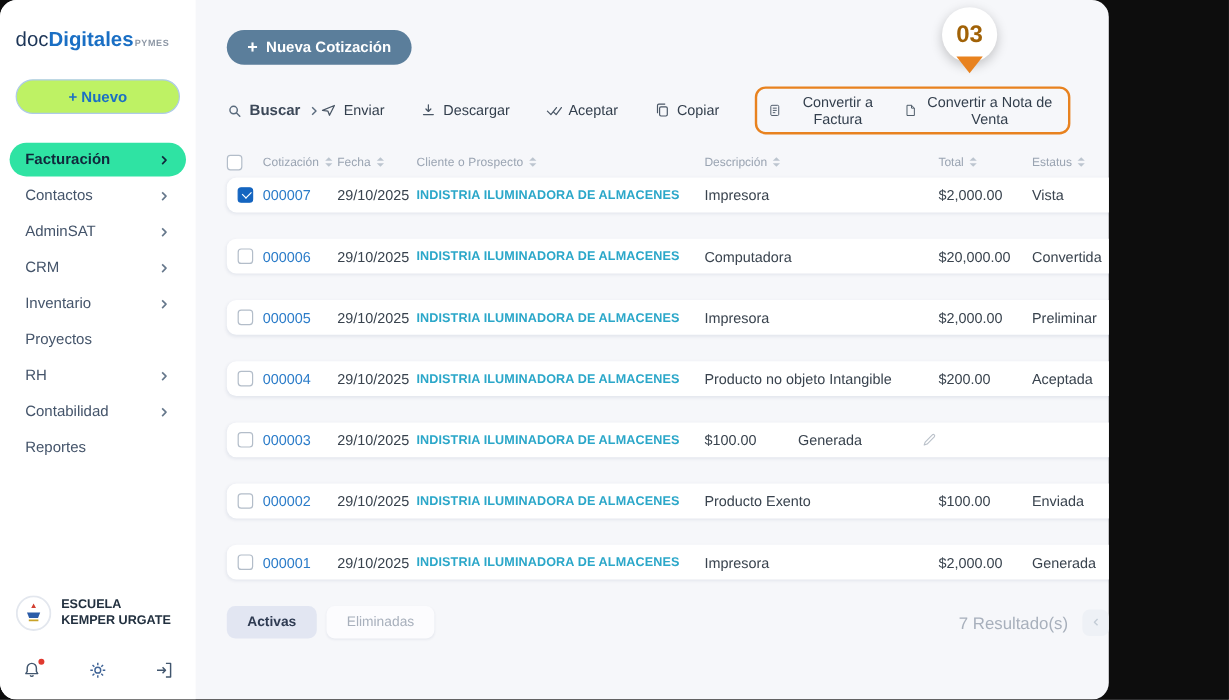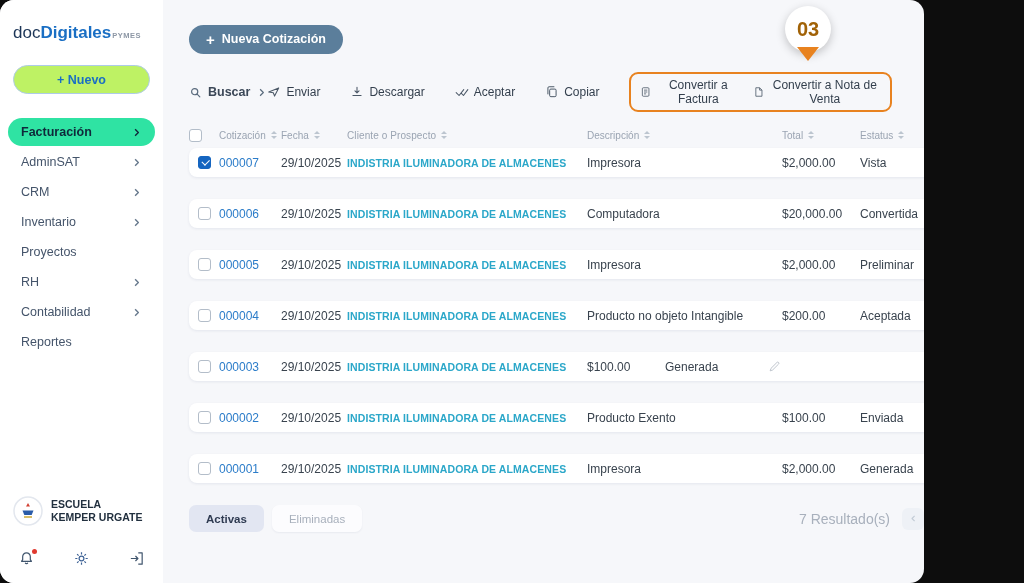--- a/index.html
+++ b/index.html
@@ -108,20 +108,26 @@
     </div>
     <button class="new-btn">+ Nuevo</button>
     <nav class="nav" id="nav">
   <div class="nav-item active">
     <span class="nav-label">Facturación</span>
     <svg class="nav-chevron" viewBox="0 0 24 24" fill="none" stroke-width="3" stroke-linejoin="round">
             <path d="M9 5l7 7-7 7"></path>
           </svg>
   </div>
 
+  <div class="nav-item">
+    <span class="nav-label">Contactos</span>
+    <svg class="nav-chevron" viewBox="0 0 24 24" fill="none" stroke-width="3" stroke-linejoin="round">
+            <path d="M9 5l7 7-7 7"></path>
+          </svg>
+  </div>
 
   <div class="nav-item">
     <span class="nav-label">AdminSAT</span>
     <svg class="nav-chevron" viewBox="0 0 24 24" fill="none" stroke-width="3" stroke-linejoin="round">
             <path d="M9 5l7 7-7 7"></path>
           </svg>
   </div>
 
   <div class="nav-item">
     <span class="nav-label">CRM</span>

